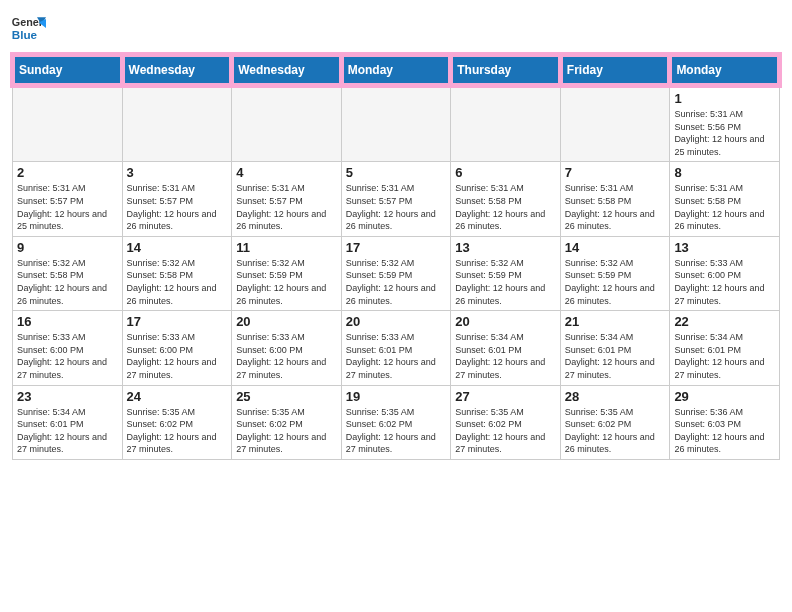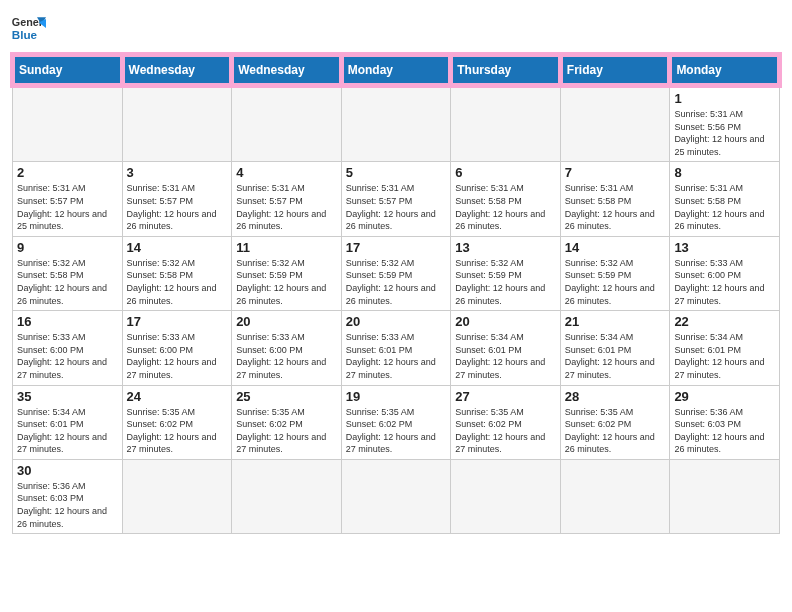--- a/index.html
+++ b/index.html
@@ -273,21 +273,21 @@
         <td>
           <span class="day-number">22</span>
           <div class="day-info">Sunrise: 5:34 AM
 Sunset: 6:01 PM
 Daylight: 12 hours
 and 27 minutes.</div>
         </td>
       </tr>
       <tr>
         <td>
-          <span class="day-number">35</span>
+          <span class="day-number">23</span>
           <div class="day-info">Sunrise: 5:34 AM
 Sunset: 6:01 PM
 Daylight: 12 hours
 and 27 minutes.</div>
         </td>
         <td>
           <span class="day-number">24</span>
           <div class="day-info">Sunrise: 5:35 AM
 Sunset: 6:02 PM
 Daylight: 12 hours
@@ -321,30 +321,15 @@
 Daylight: 12 hours
 and 26 minutes.</div>
         </td>
         <td>
           <span class="day-number">29</span>
           <div class="day-info">Sunrise: 5:36 AM
 Sunset: 6:03 PM
 Daylight: 12 hours
 and 26 minutes.</div>
         </td>
-      </tr>
-      <tr>
-        <td>
-          <span class="day-number">30</span>
-          <div class="day-info">Sunrise: 5:36 AM
-Sunset: 6:03 PM
-Daylight: 12 hours
-and 26 minutes.</div>
-        </td>
-        <td class="empty"></td>
-        <td class="empty"></td>
-        <td class="empty"></td>
-        <td class="empty"></td>
-        <td class="empty"></td>
-        <td class="empty"></td>
       </tr>
     </tbody>
 </table>
 
 </body></html>

